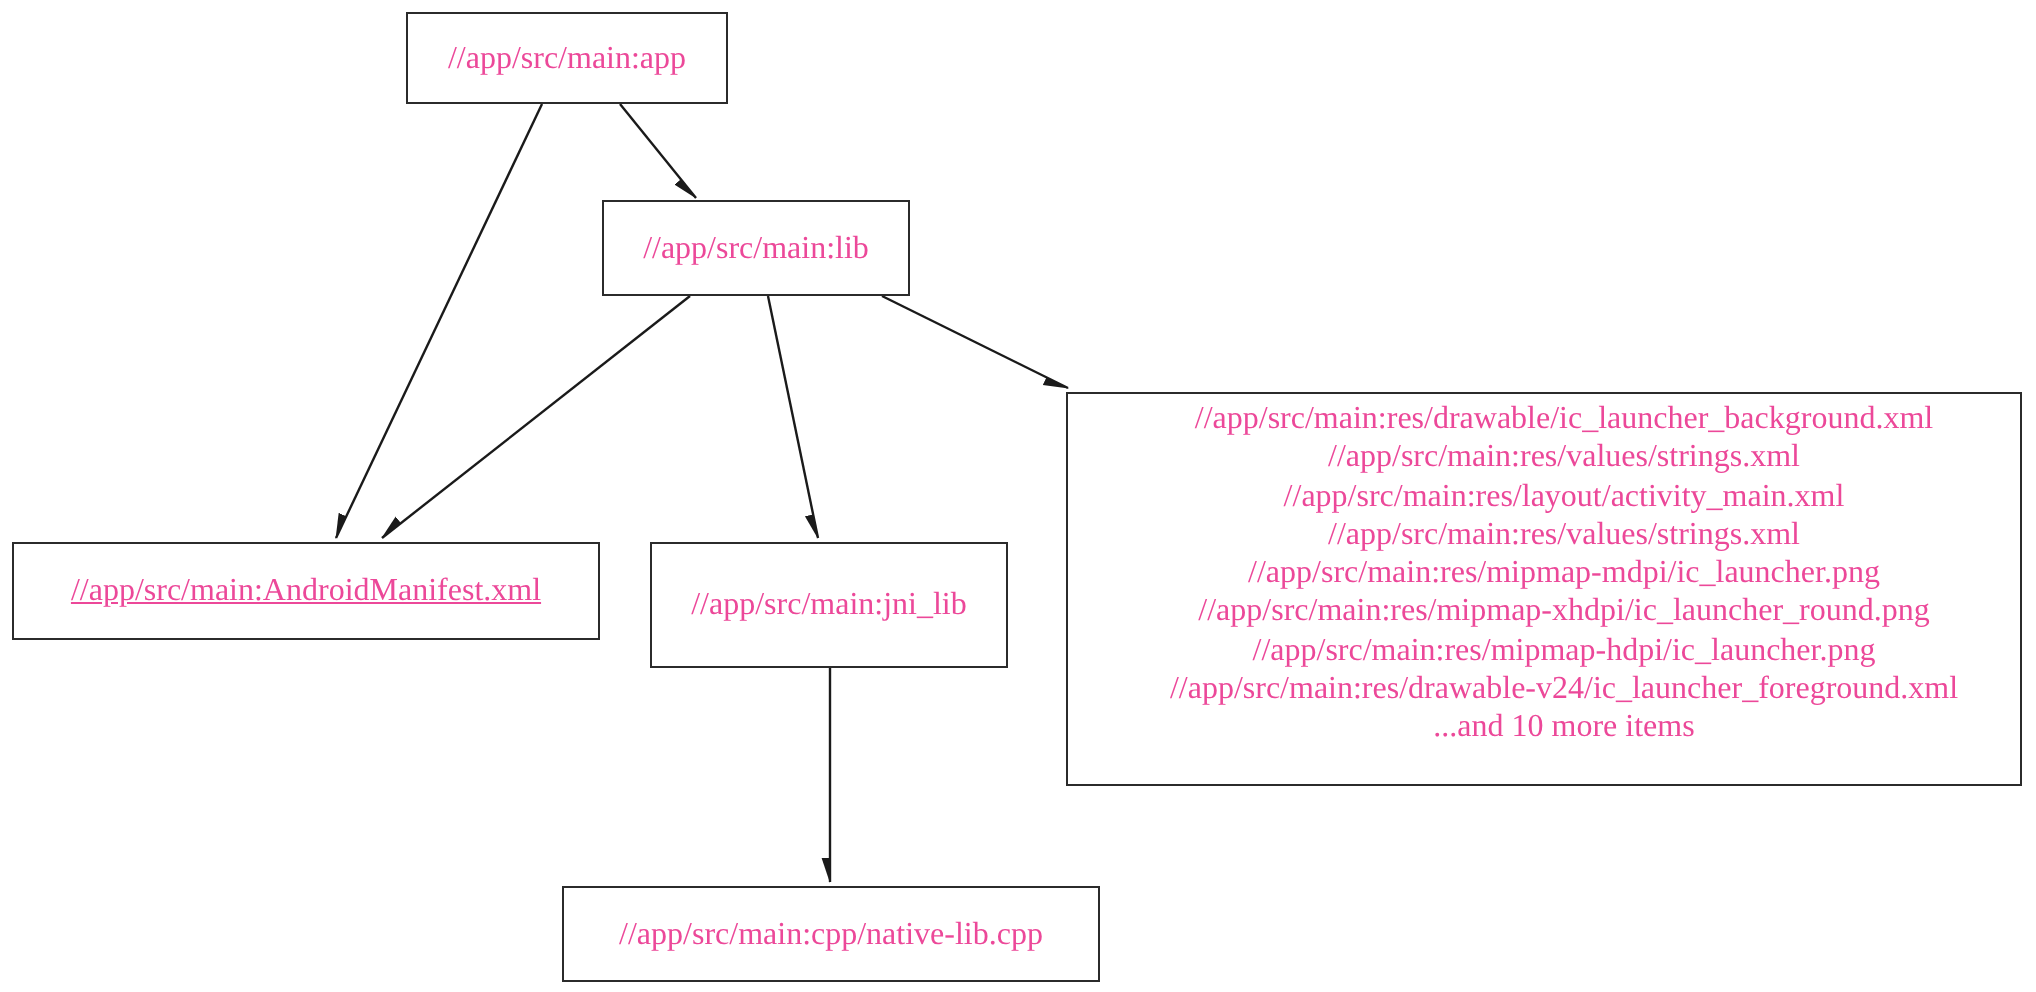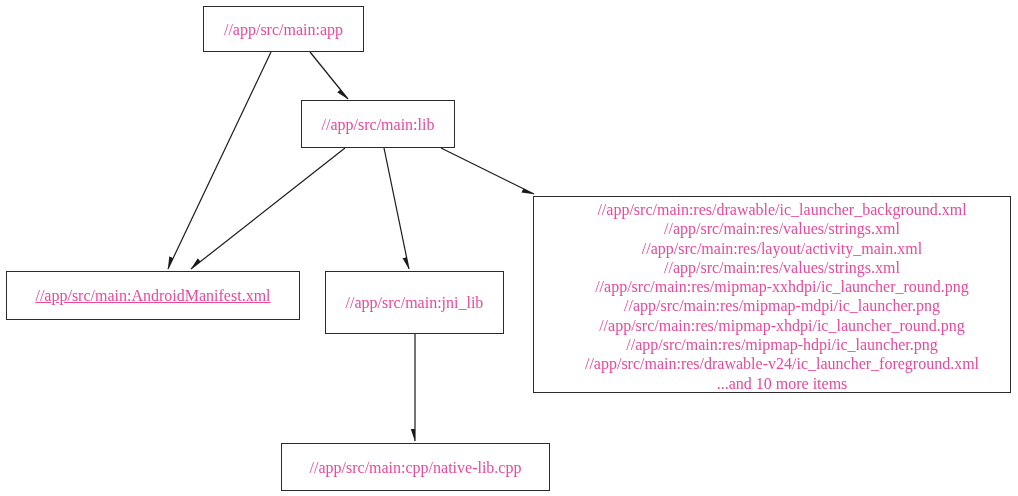--- a/index.html
+++ b/index.html
@@ -89,21 +89,20 @@
 
   <div class="node node-jni-lib">
     <span>//app/src/main:jni_lib</span>
   </div>
 
   <div class="node node-resources">
     <span class="res-line">//app/src/main:res/drawable/ic_launcher_background.xml</span>
     <span class="res-line">//app/src/main:res/values/strings.xml</span>
     <span class="res-line">//app/src/main:res/layout/activity_main.xml</span>
     <span class="res-line">//app/src/main:res/values/strings.xml</span>
-    <span class="res-line">//app/src/main:res/mipmap-xxhdpi/ic_launcher_round.png</span>
     <span class="res-line">//app/src/main:res/mipmap-mdpi/ic_launcher.png</span>
     <span class="res-line">//app/src/main:res/mipmap-xhdpi/ic_launcher_round.png</span>
     <span class="res-line">//app/src/main:res/mipmap-hdpi/ic_launcher.png</span>
     <span class="res-line">//app/src/main:res/drawable-v24/ic_launcher_foreground.xml</span>
     <span class="res-line">...and 10 more items</span>
   </div>
 
   <div class="node node-native-lib">
     <span>//app/src/main:cpp/native-lib.cpp</span>
   </div>

